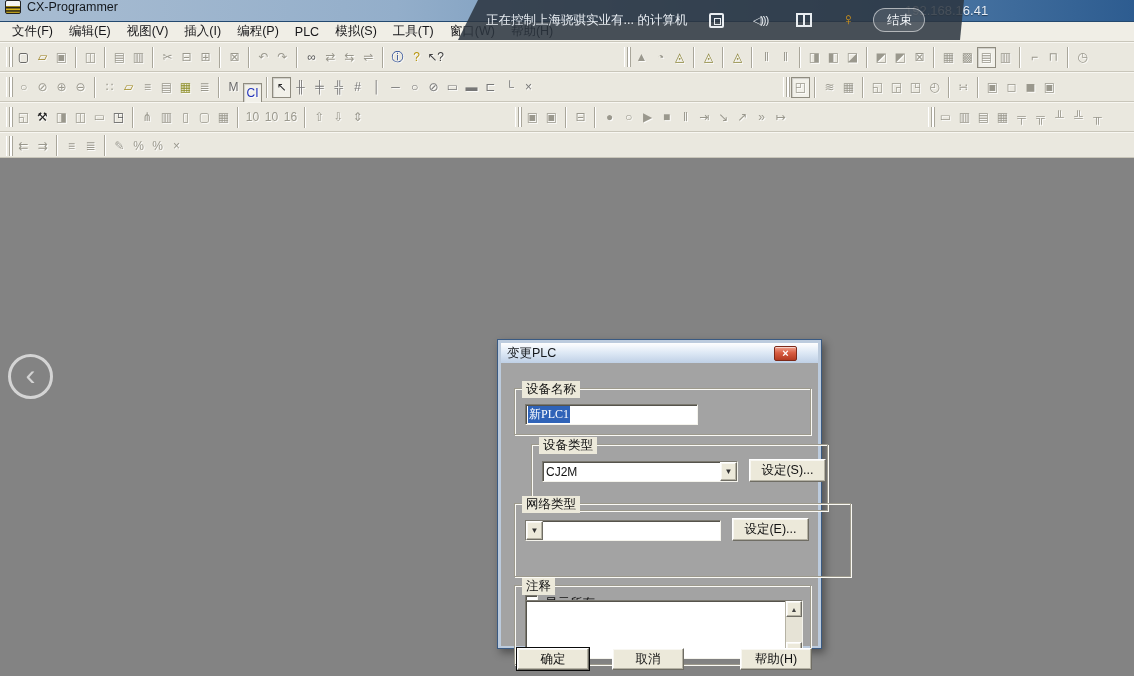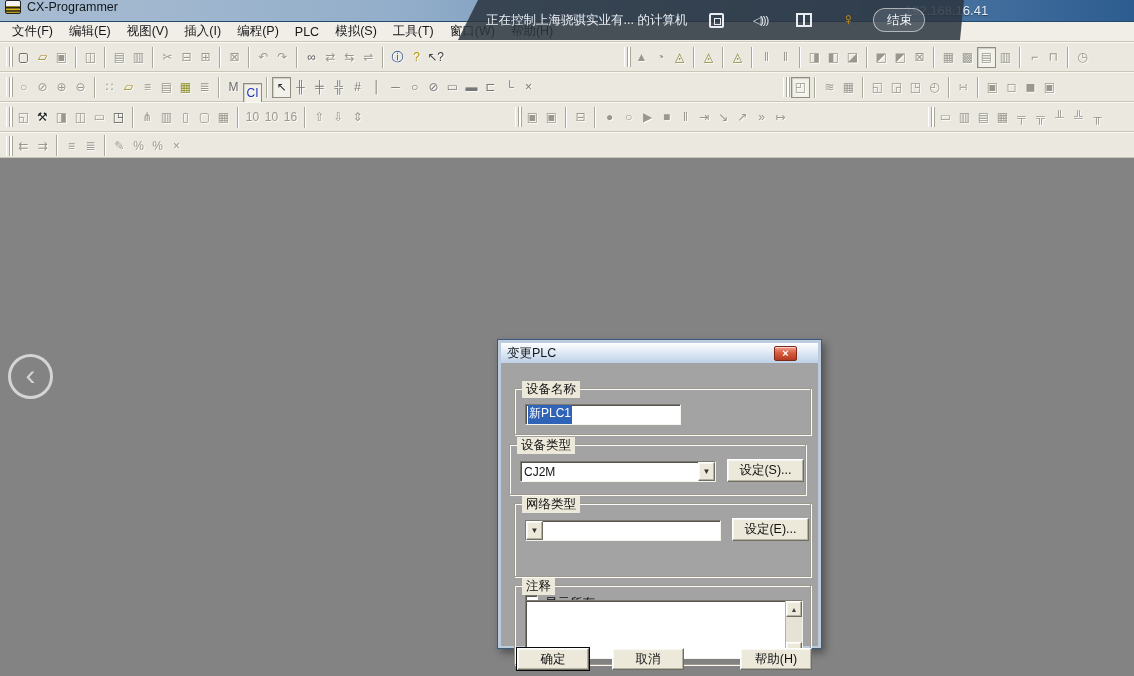--- a/index.html
+++ b/index.html
@@ -87,26 +87,26 @@
   .dlg-close { width:23px; height:15px; border:1px solid #7c2a1a; border-radius:2px;
     background:linear-gradient(#f0a28e,#d85c41 45%,#b33a21);
     color:#fff; font-size:11px; font-weight:bold; line-height:13px; text-align:center;
     box-shadow:inset 0 1px 0 rgba(255,255,255,.55); cursor:pointer; }
   .dlg-body { position:relative; height:283px; background:#a3a3a3; }
   .grp { position:absolute; border:1px solid #9d9a8d;
     box-shadow:inset 1px 1px 0 #fbfaf5, 1px 1px 0 #fbfaf5; }
   .grp-label { position:absolute; top:-8px; left:7px; background:#ece9da; padding:0 4px;
     font-size:12.5px; color:#111; }
   #grp-name { left:13px; top:25px; width:297px; height:47px; }
-  #grp-dev  { left:8px; top:81px; width:297px; height:51px; }
-  #grp-net  { left:13px; top:140px; width:297px; height:74px; }
+  #grp-dev  { left:30px; top:81px; width:297px; height:67px; }
+  #grp-net  { left:13px; top:140px; width:337px; height:74px; }
   #grp-cmt  { left:13px; top:222px; width:297px; height:80px; }
 
-  .name-input { position:absolute; left:10px; top:15px; width:156px; height:21px;
-    display:flex; padding-left:2px; font-size:12px; }
+  .name-input { position:absolute; left:10px; top:15px; width:173px; height:21px;
+    display:flex; align-items:center; padding-left:2px; font-size:12px;font-family:Liberation Serif, serif; }
   .sel-text { background:#2f63b8; color:#fff; padding:0 1px; }
 
   .combo { position:absolute; left:10px; top:16px; width:196px; height:21px; display:flex; }
   .combo-text { flex:1; display:flex; align-items:center; padding-left:3px; font-size:12px; color:#111; }
   .combo-btn { width:17px; height:100%; display:flex; align-items:center; justify-content:center;
     font-size:8px; color:#333; cursor:pointer; }
   .set-btn { position:absolute; left:217px; top:14px; width:77px; height:23px;
     font-size:12.5px; color:#111; display:flex; align-items:center; justify-content:center; cursor:pointer; }
 
   .chk-row { position:absolute; left:10px; top:47px; display:flex; align-items:flex-start; gap:7px;margin-top:44px; }

